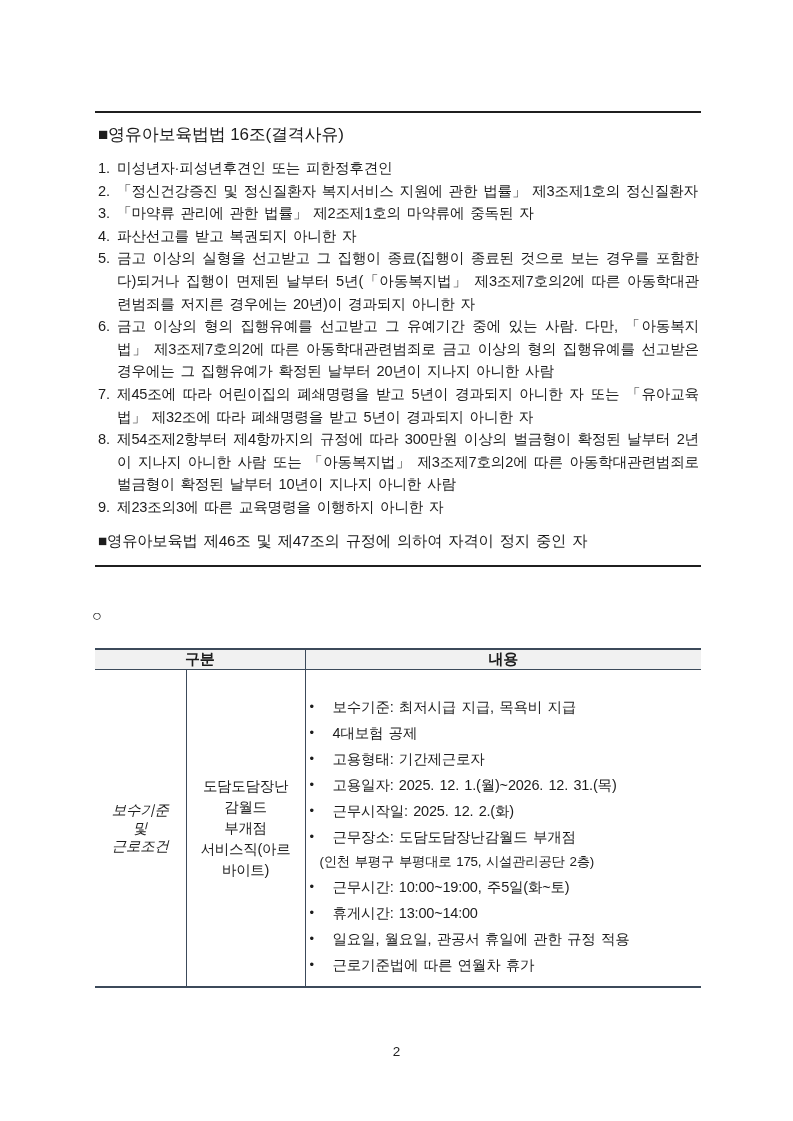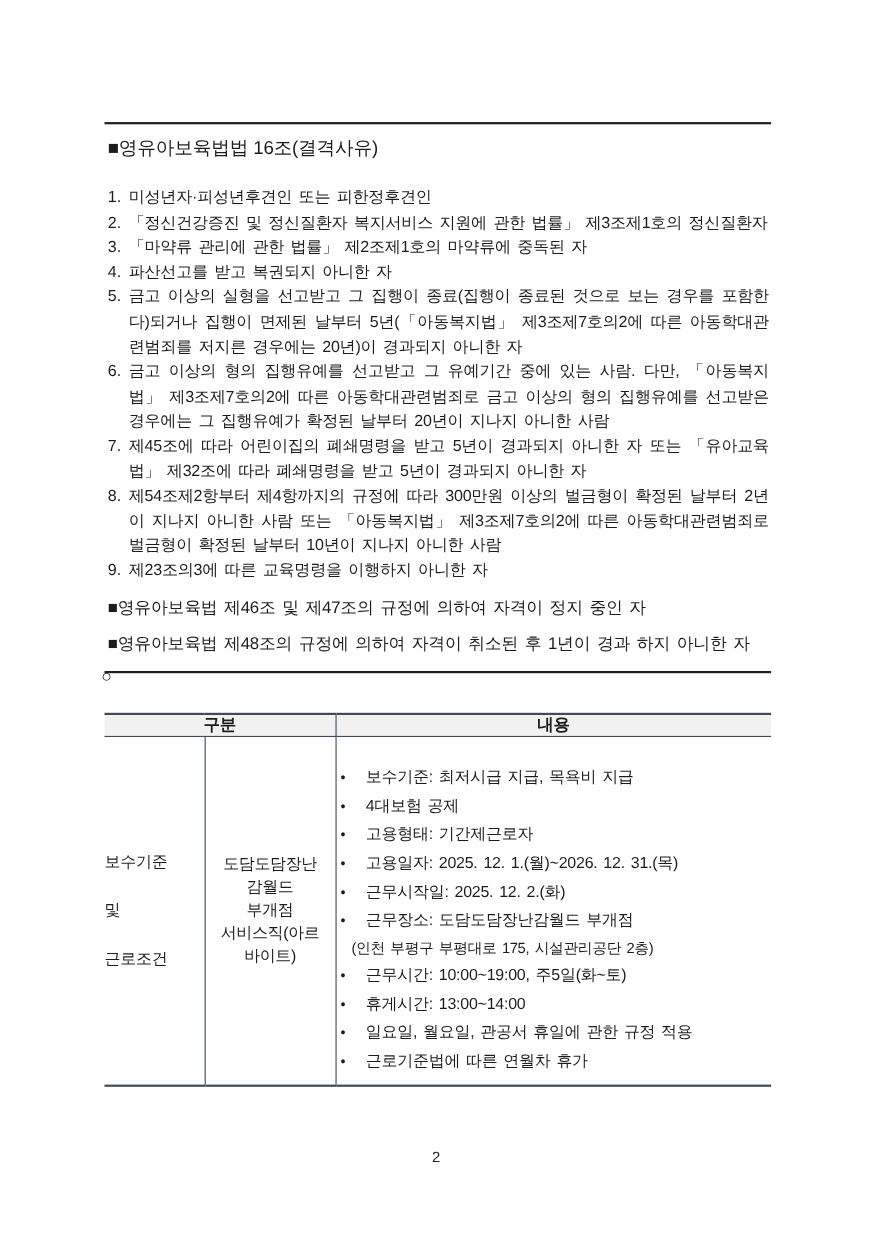--- a/index.html
+++ b/index.html
@@ -9,21 +9,21 @@
     background:#ffffff; font-family:"Liberation Sans","DejaVu Sans",sans-serif;
     color:#1c1c1c; overflow:hidden;
   }
 
   
   .block1 {
     position:absolute; top:111px; left:95px; width:606px;
     border-top:2px solid #1f1f1f; border-bottom:2px solid #1f1f1f;
     padding:10px 2px 13px 3px;
   }
-  .b1-title { font-size:17px; line-height:23px; margin-bottom:23px; letter-spacing:-0.2px; }
+  .b1-title { font-size:17px; line-height:23px; margin-bottom:11px; letter-spacing:-0.2px; }
   .law-list { margin-top:2px; }
   .law-item { display:flex; font-size:14.6px; line-height:22.6px; }
   .law-item .num { flex:none; width:19px; }
   .law-item .txt { flex:1; text-align:justify; word-spacing:2px; letter-spacing:-0.2px; }
   .b1-note { font-size:15.3px; line-height:22px; margin-top:11px; word-spacing:2px; letter-spacing:-0.2px; }
 
   
   .sec2-title {
     position:absolute; top:604px; left:92px;
     font-size:17.5px; line-height:26px; letter-spacing:-0.2px;
@@ -43,22 +43,22 @@
     background:#f1f1f1; font-weight:bold; font-size:15px; text-align:center;
     height:16px; border-top:2.5px solid #3c4a5a; border-bottom:1.5px solid #3c4a5a;
     letter-spacing:-0.2px;
   }
   table.cond th.h-gubun { border-right:1.5px solid #3c4a5a; }
   table.cond td {
     border-bottom:2.5px solid #3c4a5a; vertical-align:middle;
     font-size:14.5px; height:316px;
   }
   td.cat {
-    white-space:pre-line; line-height:44px;
-    border-right:1.5px solid #3c4a5a; letter-spacing:-0.2px;
+    text-align:center; white-space:pre-line; line-height:18px;
+    border-right:1.5px solid #3c4a5a; letter-spacing:-0.2px;font-style:italic;
   }
   td.pos {
     text-align:center; white-space:pre-line; line-height:21px;
     border-right:1.5px solid #3c4a5a; letter-spacing:-0.3px;
   }
   td.detail { vertical-align:top; padding:24px 8px 8px 4px; }
   .bullet { display:flex; line-height:26px; letter-spacing:-0.2px; word-spacing:1.5px; }
   .bullet::before { content:"•"; flex:none; width:23px; font-size:13px; }
   .subnote { padding-left:10px; font-size:13.4px; line-height:24px; letter-spacing:-0.3px; word-spacing:1.5px; }
 
@@ -108,21 +108,20 @@
         <span class="num">8.</span>
         <div class="txt">제54조제2항부터 제4항까지의 규정에 따라 300만원 이상의 벌금형이 확정된 날부터 2년이 지나지 아니한 사람 또는 「아동복지법」 제3조제7호의2에 따른 아동학대관련범죄로 벌금형이 확정된 날부터 10년이 지나지 아니한 사람</div>
       </div>
       <div class="law-item">
         <span class="num">9.</span>
         <div class="txt">제23조의3에 따른 교육명령을 이행하지 아니한 자</div>
       </div>
     </div>
 
     <div class="b1-note">■영유아보육법 제46조 및 제47조의 규정에 의하여 자격이 정지 중인 자</div>
-    <div class="b1-note">■영유아보육법 제48조의 규정에 의하여 자격이 취소된 후 1년이 경과 하지 아니한 자</div>
   </section>
 
   <div class="sec2-title">
     <span class="marker">○</span>
   </div>
 
   <table class="cond">
     <colgroup>
         <col class="c1">
         <col class="c2">

